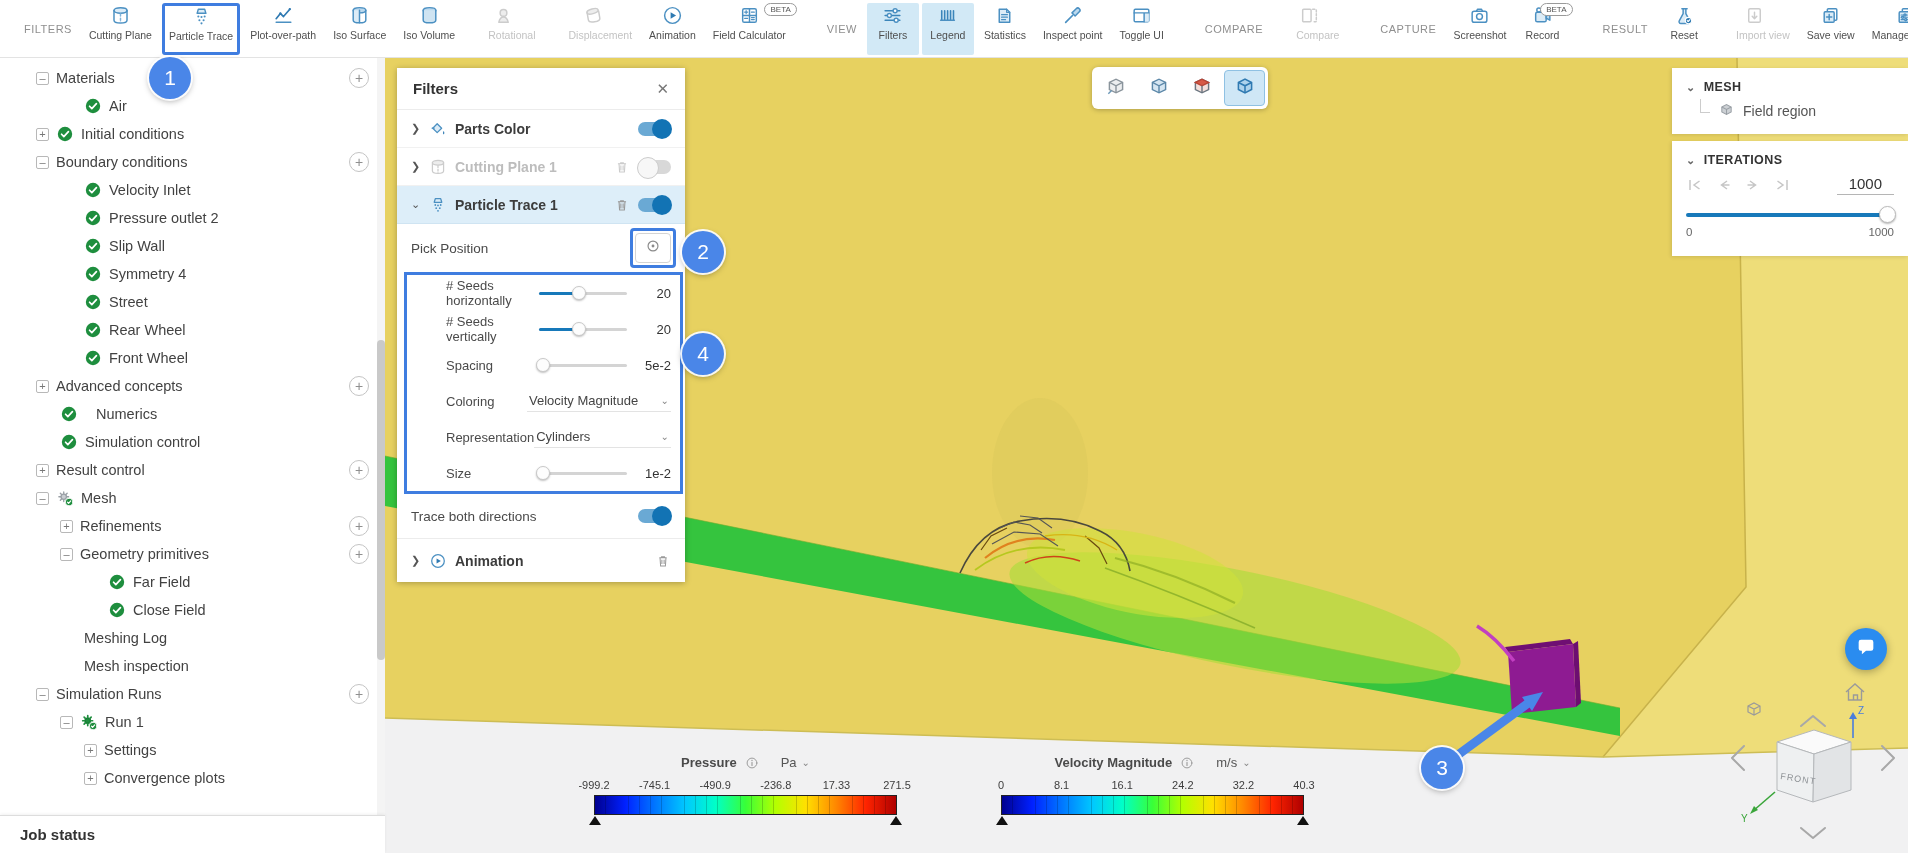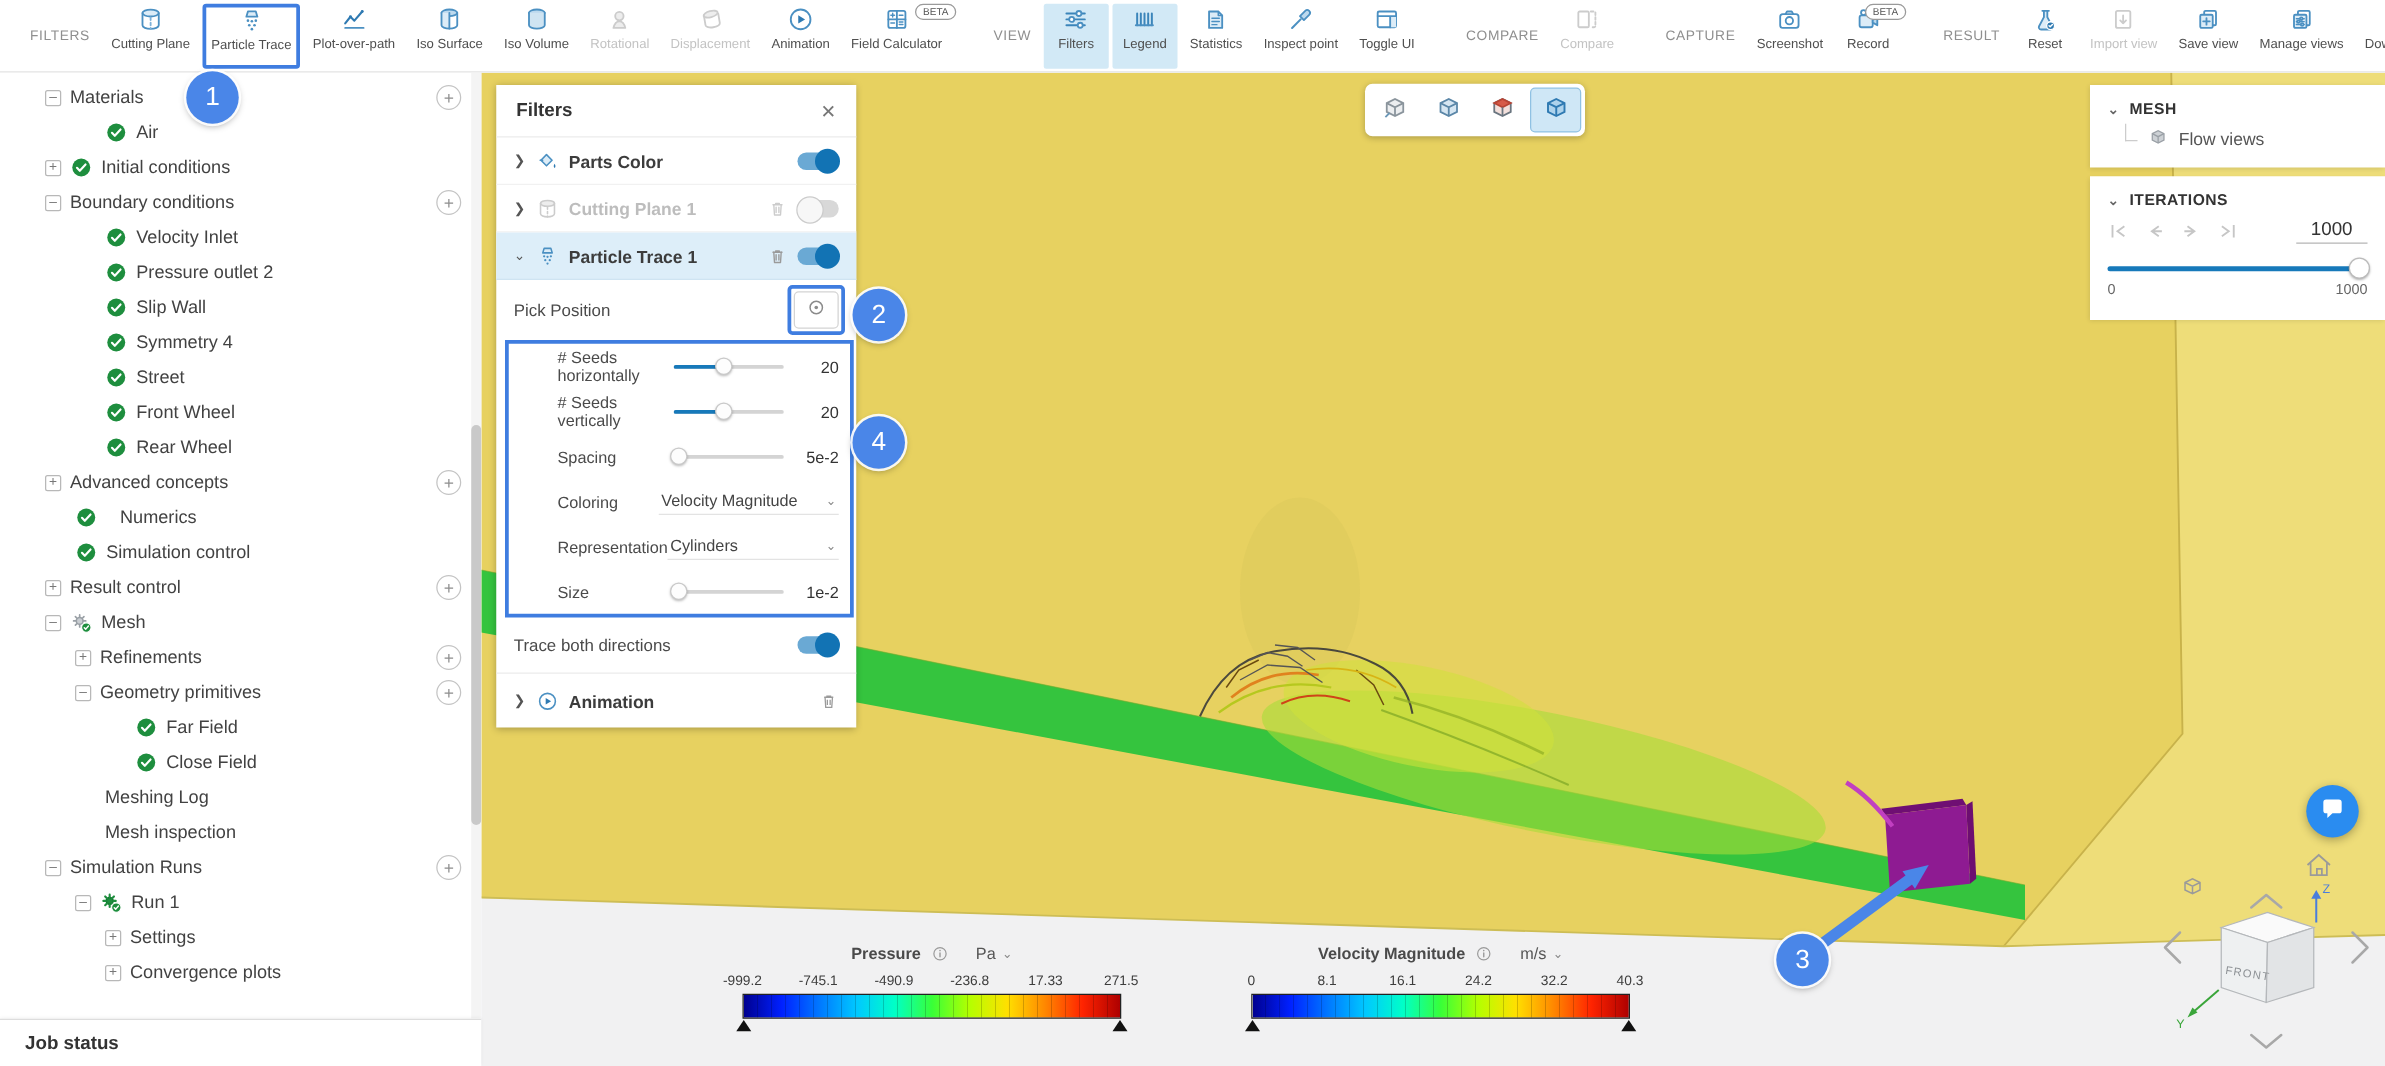--- a/index.html
+++ b/index.html
@@ -15,21 +15,21 @@
   .tb-sec-label { font-size:11px; color:#8f8f8f; letter-spacing:.5px; margin:0 10px; }
   .tb-items { display:flex; align-items:center; gap:3px; height:100%; }
   .tb-btn { position:relative; height:52px; min-width:52px; padding:2px 7px 0;
             display:flex; flex-direction:column; align-items:center; 
             border-radius:2px; cursor:pointer; }
   .tb-btn.active { background:#d2e9f6; }
   .tb-btn.annotated { border:3px solid #3f7de0; border-radius:3px; padding:0 4px; }
   .tb-icon { width:22px; height:22px; display:flex; align-items:center; justify-content:center; }
   .tb-icon svg { width:21px; height:21px; }
   .tb-btn-label { font-size:10.5px; color:#4f4f4f; white-space:nowrap; margin-top:2px; }
-  .tb-btn.disabled .tb-btn-label { color:#c3c3c3; }
+  .tb-btn.disabled .tb-btn-label { color:#c3c3c3;margin-left:16px; }
   .disabled svg * { stroke:#cccccc; }
   .disabled svg [fill]:not([fill="none"]) { fill:#ededed; }
   .beta { position:absolute; top:0px; right:-4px; background:#fff; border:1px solid #9a9a9a;
           border-radius:8px; font-size:8px; line-height:11px; padding:0 5px; color:#555; }
   .tb-sep { width:1px; height:42px; background:#e6e6e6; margin:0 12px; }
 
   
   .sidebar { position:absolute; top:58px; left:0; width:385px; bottom:38px; background:#fff;
              overflow:hidden; z-index:10; }
   .tree { padding-top:6px; }
@@ -690,30 +690,30 @@
           </span>
           <span class="t-label">Street</span>
         </div>
         <div class="tree-row" style="padding-left: 84px;">
           <span class="t-icon">
             <svg viewBox="0 0 20 20" fill="none" stroke="#4b90c2" stroke-width="1.4" stroke-linecap="round" stroke-linejoin="round">
               <circle cx="10" cy="10" r="8" fill="#1e8e3e" stroke="none"></circle>
               <path d="M6.2 10.3l2.5 2.6 5.1-5.6" stroke="#fff" stroke-width="1.9"></path>
             </svg>
           </span>
+          <span class="t-label">Rear Wheel</span>
+        </div>
+        <div class="tree-row" style="padding-left: 84px;">
+          <span class="t-icon">
+            <svg viewBox="0 0 20 20" fill="none" stroke="#4b90c2" stroke-width="1.4" stroke-linecap="round" stroke-linejoin="round">
+              <circle cx="10" cy="10" r="8" fill="#1e8e3e" stroke="none"></circle>
+              <path d="M6.2 10.3l2.5 2.6 5.1-5.6" stroke="#fff" stroke-width="1.9"></path>
+            </svg>
+          </span>
           <span class="t-label">Front Wheel</span>
-        </div>
-        <div class="tree-row" style="padding-left: 84px;">
-          <span class="t-icon">
-            <svg viewBox="0 0 20 20" fill="none" stroke="#4b90c2" stroke-width="1.4" stroke-linecap="round" stroke-linejoin="round">
-              <circle cx="10" cy="10" r="8" fill="#1e8e3e" stroke="none"></circle>
-              <path d="M6.2 10.3l2.5 2.6 5.1-5.6" stroke="#fff" stroke-width="1.9"></path>
-            </svg>
-          </span>
-          <span class="t-label">Rear Wheel</span>
         </div>
         <div class="tree-row" style="padding-left: 36px;">
           <span class="expander">+</span>
           <span class="t-label">Advanced concepts</span>
           <span class="plus-circle">+</span>
         </div>
         <div class="tree-row" style="padding-left: 60px; gap: 18px;">
           <span class="t-icon">
             <svg viewBox="0 0 20 20" fill="none" stroke="#4b90c2" stroke-width="1.4" stroke-linecap="round" stroke-linejoin="round">
               <circle cx="10" cy="10" r="8" fill="#1e8e3e" stroke="none"></circle>
@@ -971,21 +971,21 @@
       <span>MESH</span>
     </div>
     <div class="mesh-item">
       <span class="l-line"></span>
       <span>
         <svg viewBox="0 0 20 20" fill="none" stroke="#9aa0a6" stroke-width="1.2">
           <path d="M4.5 7l5.5-2.8L15.5 7v6L10 15.8 4.5 13z" fill="#cdd1d5"></path>
           <path d="M4.5 7l5.5 2.8 5.5-2.8M10 9.8v6"></path>
           </svg>
       </span>
-      <span>Flow views</span>
+      <span>Field region</span>
     </div>
   </div>
 
   <div class="card iter-card">
     <div class="card-title">
       <span class="chev">⌄</span>
       <span>ITERATIONS</span>
     </div>
     <div class="iter-nav">
       <span class="nav-ic">

